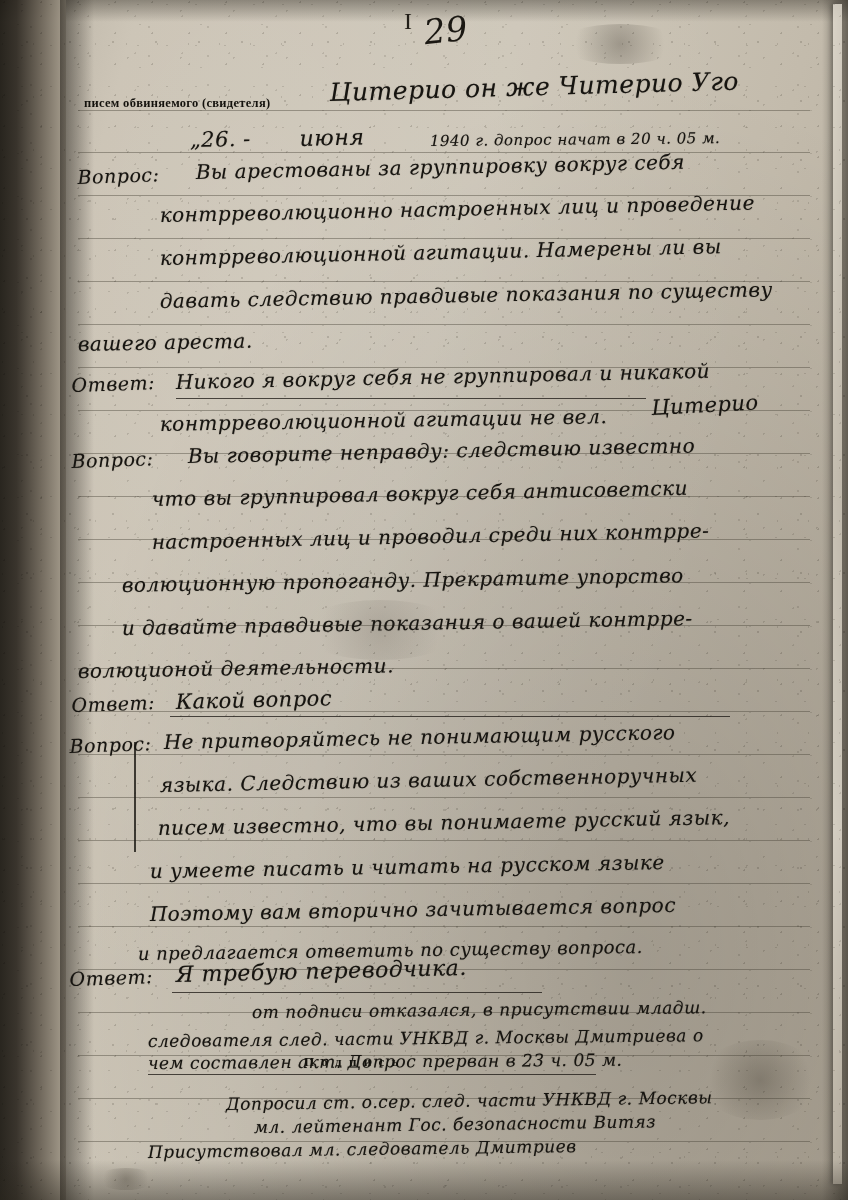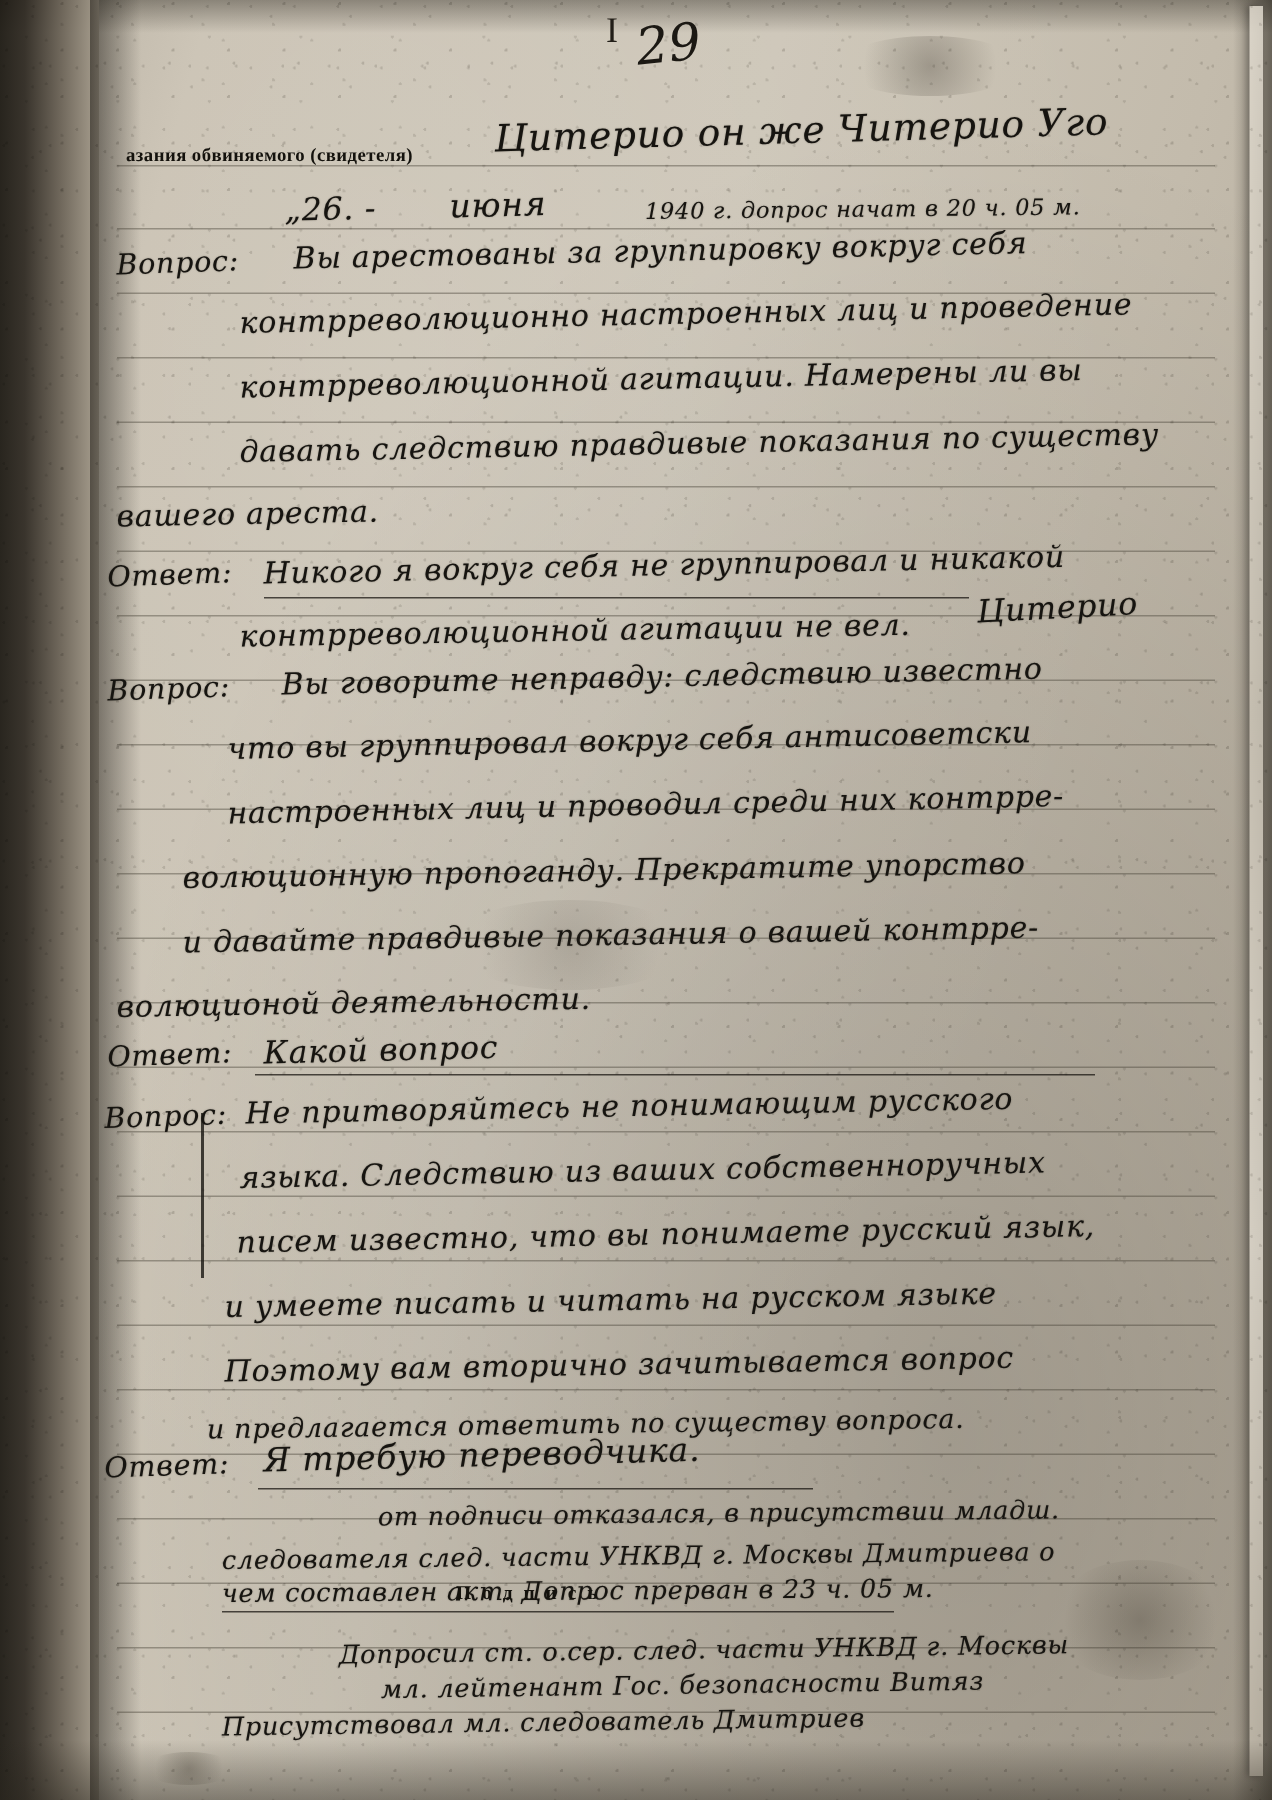--- a/index.html
+++ b/index.html
@@ -196,21 +196,21 @@
     <div class="rule" style="top:969px;"></div>
     <div class="rule" style="top:1012px;"></div>
     <div class="rule" style="top:1055px;"></div>
     <div class="rule" style="top:1098px;"></div>
     <div class="rule" style="top:1141px;"></div>
   </div>
 
   <div id="pagemark" class="label">I</div>
   <div id="pagenum">29</div>
 
-  <div class="printed" style="left:84px; top:96px; font-size:12.5px; font-weight:bold;">азания обвиняемого  (свидетеля)</div>
+  <div class="printed" style="left:84px; top:96px; font-size:12.5px; font-weight:bold;">писем обвиняемого  (свидетеля)</div>
 
   <div class="hw ink" style="left:330px; top:78px; font-size:25px; transform:rotate(-1.6deg);">Цитерио он же Читерио Уго</div>
 
   <div class="hw ink" style="left:190px; top:128px; font-size:21px; transform:rotate(-1deg);">„26. -</div>
   <div class="hw ink" style="left:300px; top:126px; font-size:22px; transform:rotate(-1.5deg);">июня</div>
   <div class="hw ink" style="left:430px; top:132px; font-size:15px; transform:rotate(-0.6deg);">1940 г. допрос начат в 20 ч. 05 м.</div>
 
   <div class="hw ink" style="left:78px; top:166px; font-size:19px; transform:rotate(-2deg);">Вопрос:</div>
   <div class="hw ink" style="left:196px; top:160px; font-size:20px; transform:rotate(-1.2deg);">Вы арестованы за группировку вокруг себя</div>
   <div class="hw ink" style="left:160px; top:203px; font-size:20px; transform:rotate(-1.2deg);">контрреволюционно настроенных лиц и проведение</div>

